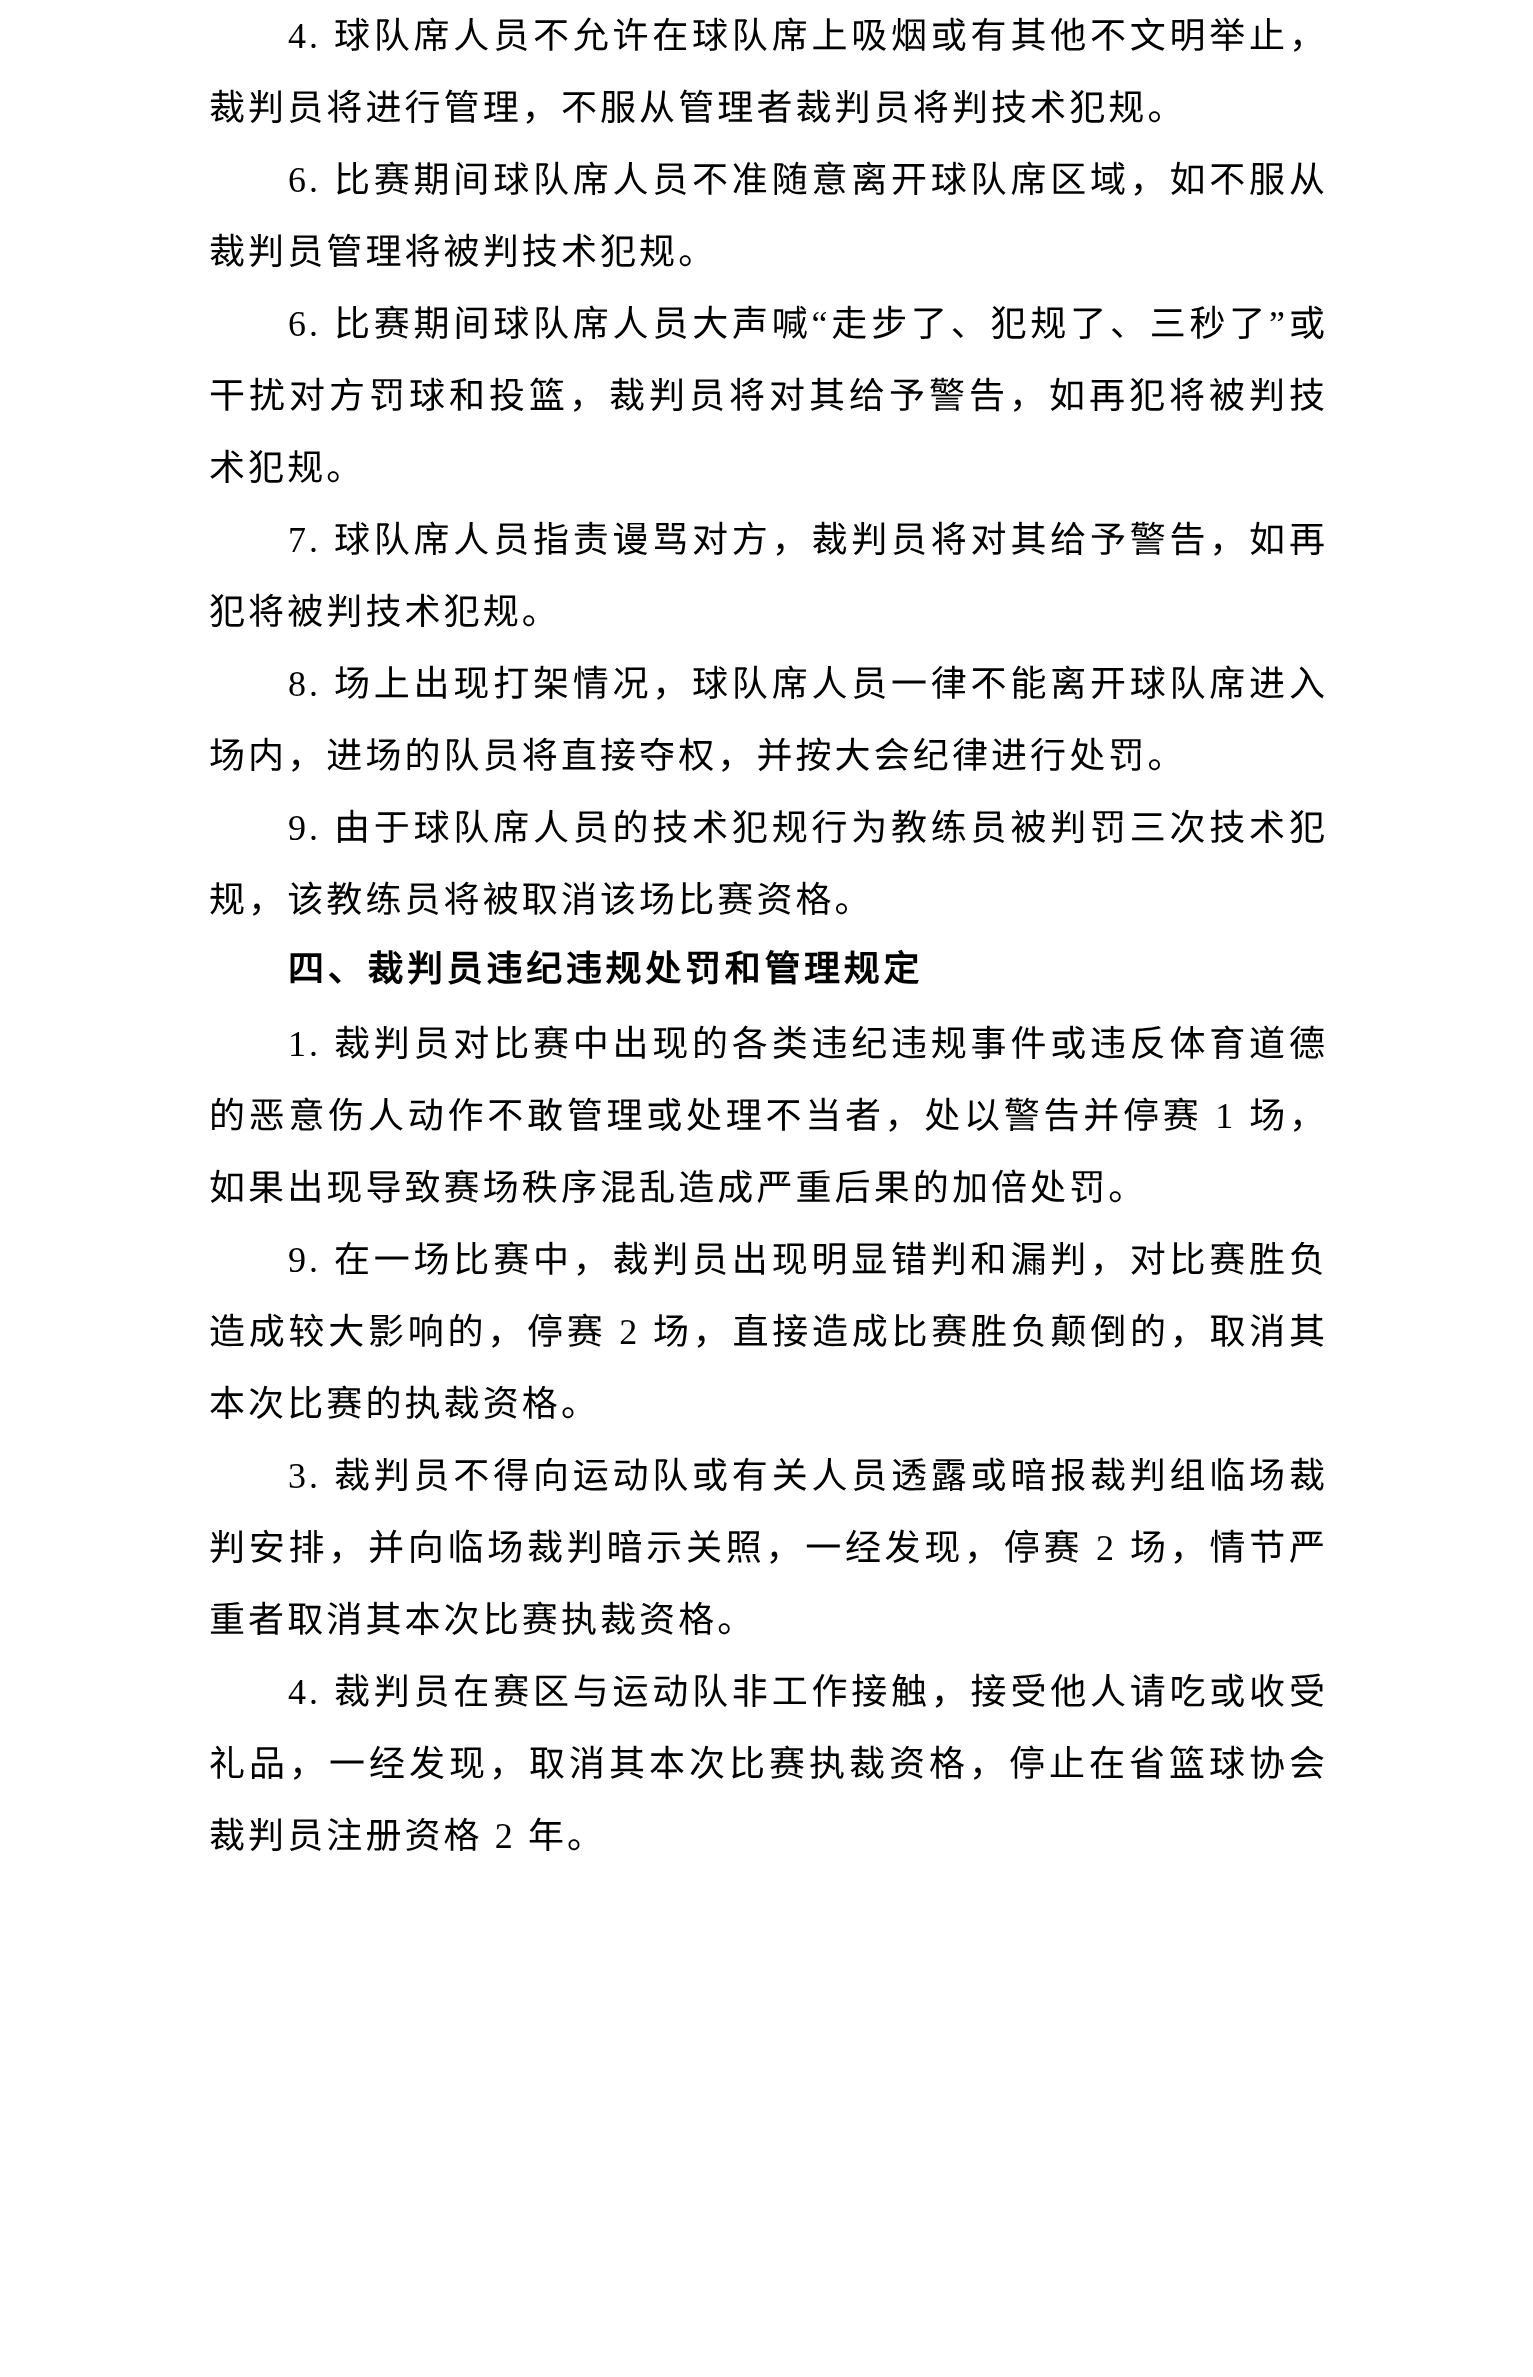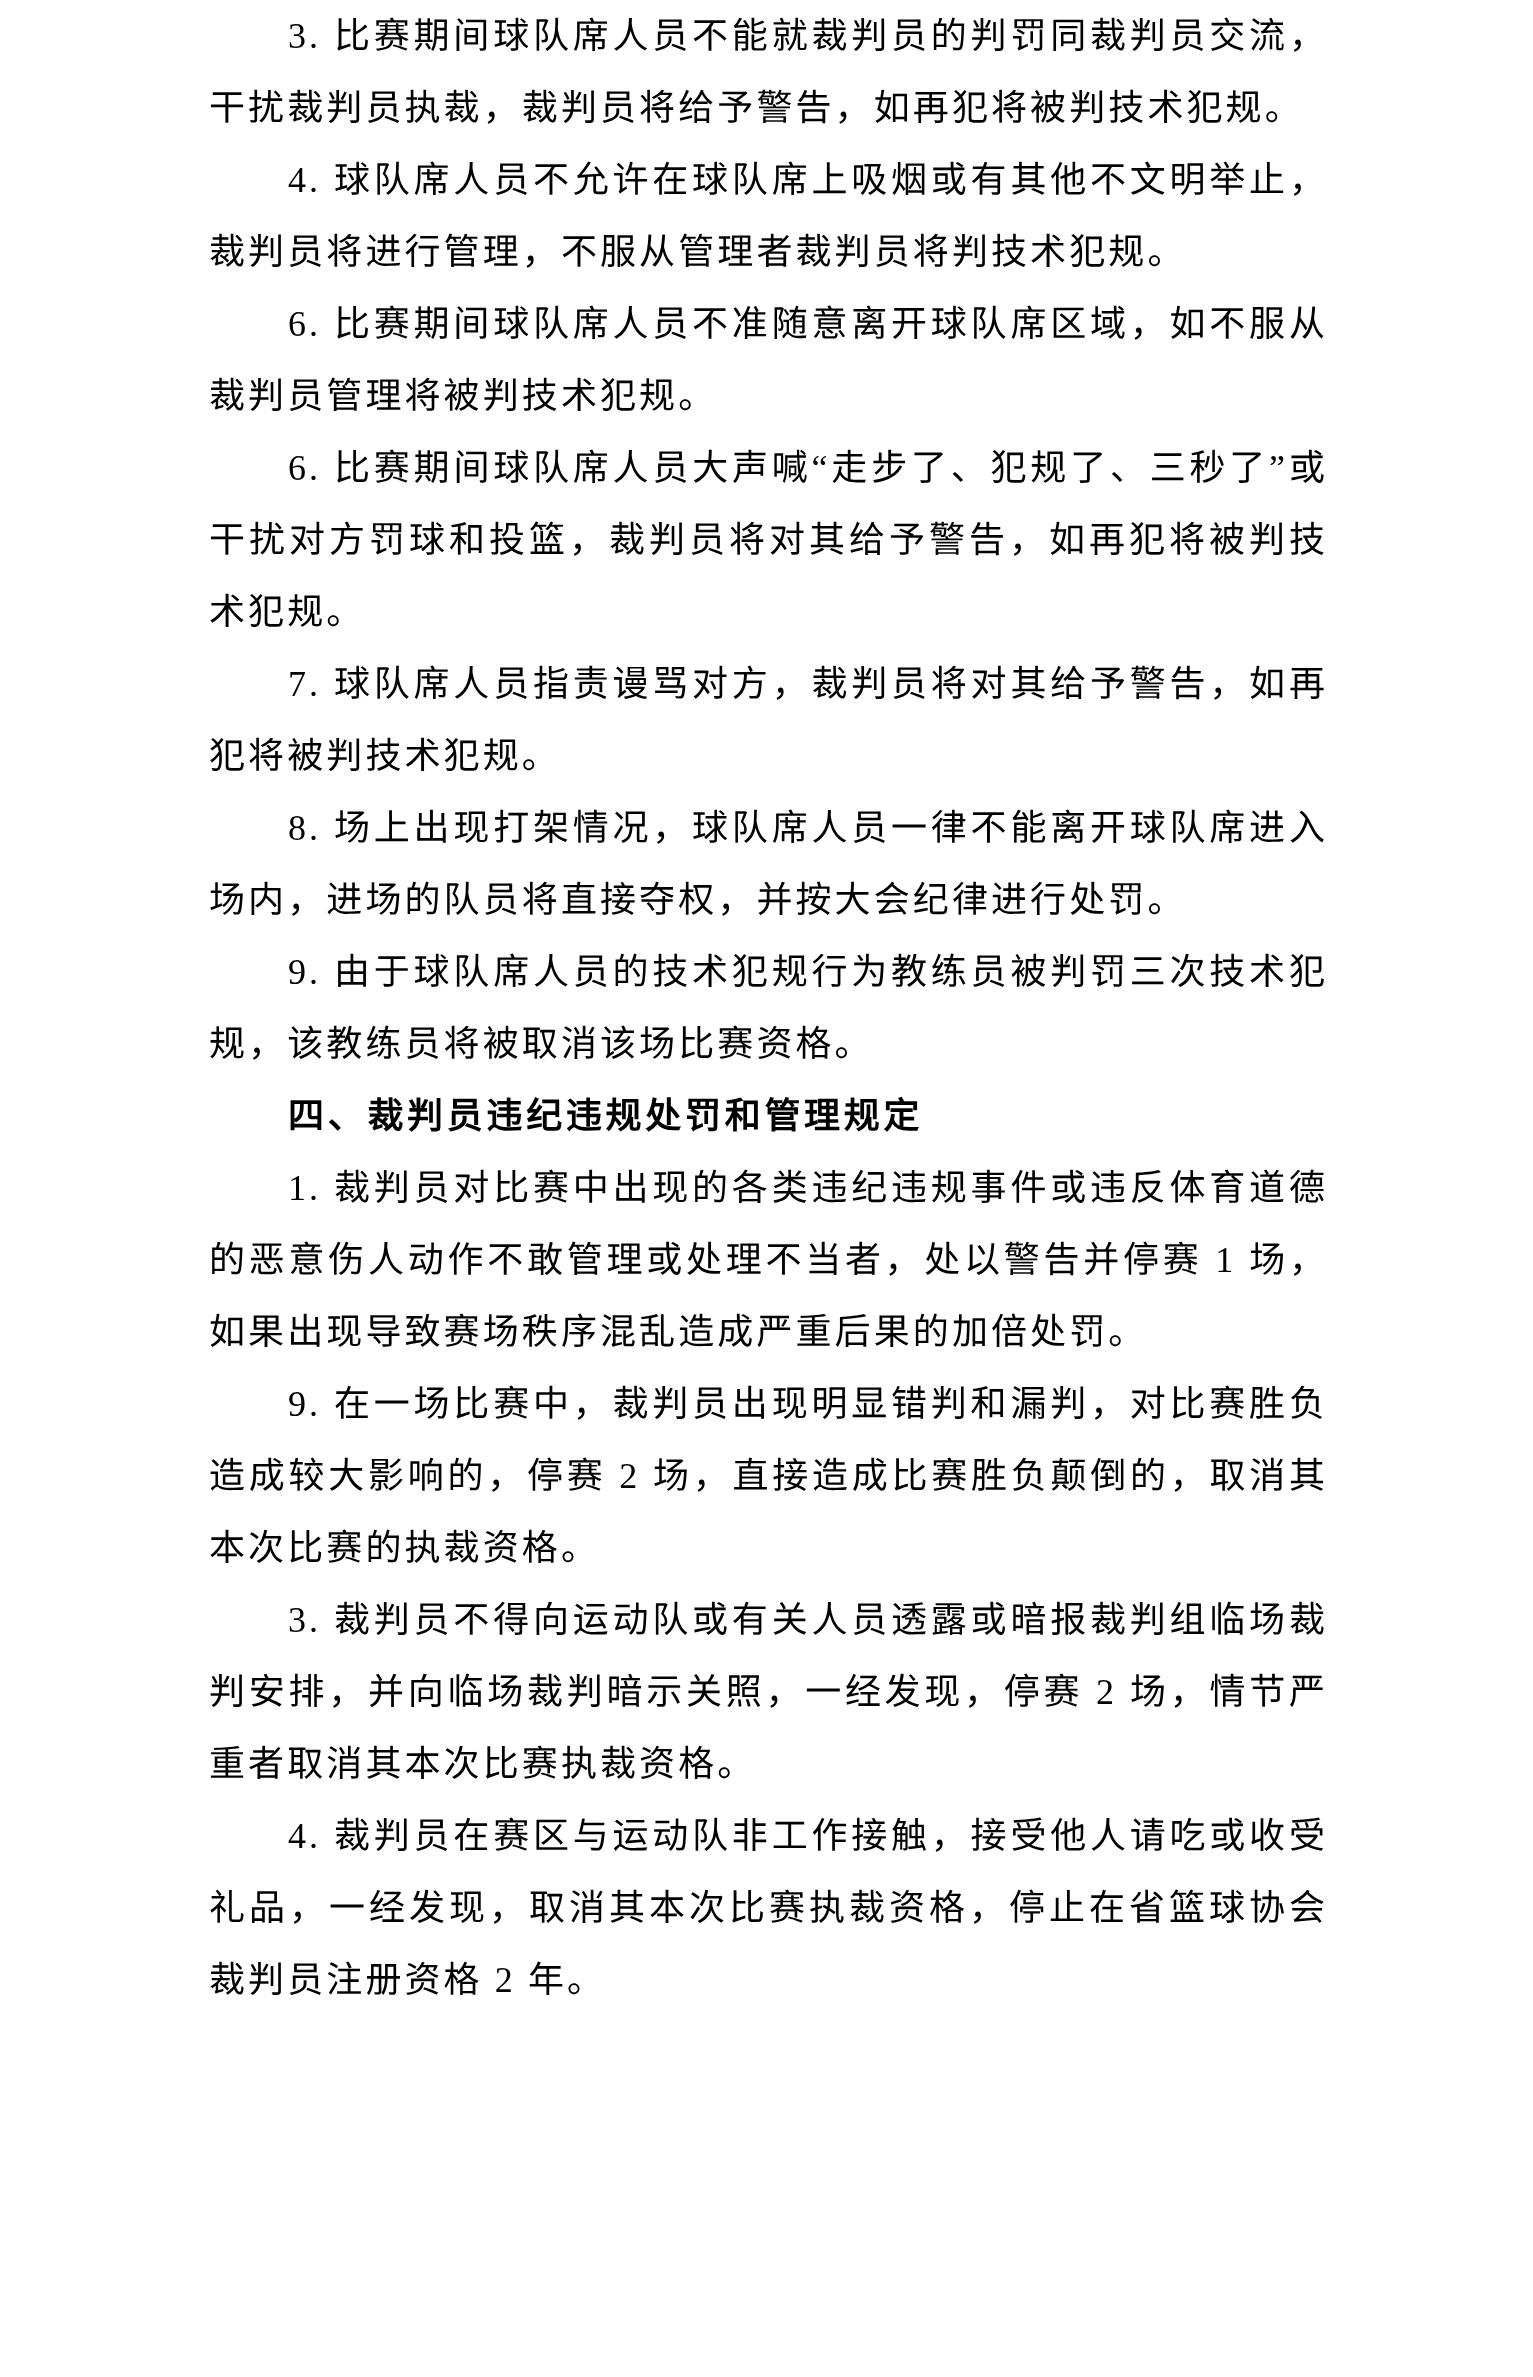--- a/index.html
+++ b/index.html
@@ -30,31 +30,30 @@
     letter-spacing: 3.1px;
     text-indent: 79px;
     text-align: justify;
     text-justify: inter-ideograph;
   }
   p.para {
     font-family: "Liberation Serif", serif;
     font-weight: 400;
   }
   p.heading {
-    font-family: Liberation Sans, sans-serif;
+    font-family: Liberation Mono, monospace;
     font-weight: 700;
     letter-spacing: 3.7px;
   }
 </style>
 </head>
 <body>
 
 <div class="page">
   <div class="text-column" id="doc-blocks">
-      <p class="para">3. 比赛期间球队席人员不能就裁判员的判罚同裁判员交流，干扰裁判员执裁，裁判员将给予警告，如再犯将被判技术犯规。</p>
       <p class="para">4. 球队席人员不允许在球队席上吸烟或有其他不文明举止，裁判员将进行管理，不服从管理者裁判员将判技术犯规。</p>
       <p class="para">6. 比赛期间球队席人员不准随意离开球队席区域，如不服从裁判员管理将被判技术犯规。</p>
       <p class="para">6. 比赛期间球队席人员大声喊“走步了、犯规了、三秒了”或干扰对方罚球和投篮，裁判员将对其给予警告，如再犯将被判技术犯规。</p>
       <p class="para">7. 球队席人员指责谩骂对方，裁判员将对其给予警告，如再犯将被判技术犯规。</p>
       <p class="para">8. 场上出现打架情况，球队席人员一律不能离开球队席进入场内，进场的队员将直接夺权，并按大会纪律进行处罚。</p>
       <p class="para">9. 由于球队席人员的技术犯规行为教练员被判罚三次技术犯规，该教练员将被取消该场比赛资格。</p>
       <p class="heading">四、裁判员违纪违规处罚和管理规定</p>
       <p class="para">1. 裁判员对比赛中出现的各类违纪违规事件或违反体育道德的恶意伤人动作不敢管理或处理不当者，处以警告并停赛 1 场，如果出现导致赛场秩序混乱造成严重后果的加倍处罚。</p>
       <p class="para">9. 在一场比赛中，裁判员出现明显错判和漏判，对比赛胜负造成较大影响的，停赛 2 场，直接造成比赛胜负颠倒的，取消其本次比赛的执裁资格。</p>
       <p class="para">3. 裁判员不得向运动队或有关人员透露或暗报裁判组临场裁判安排，并向临场裁判暗示关照，一经发现，停赛 2 场，情节严重者取消其本次比赛执裁资格。</p>

